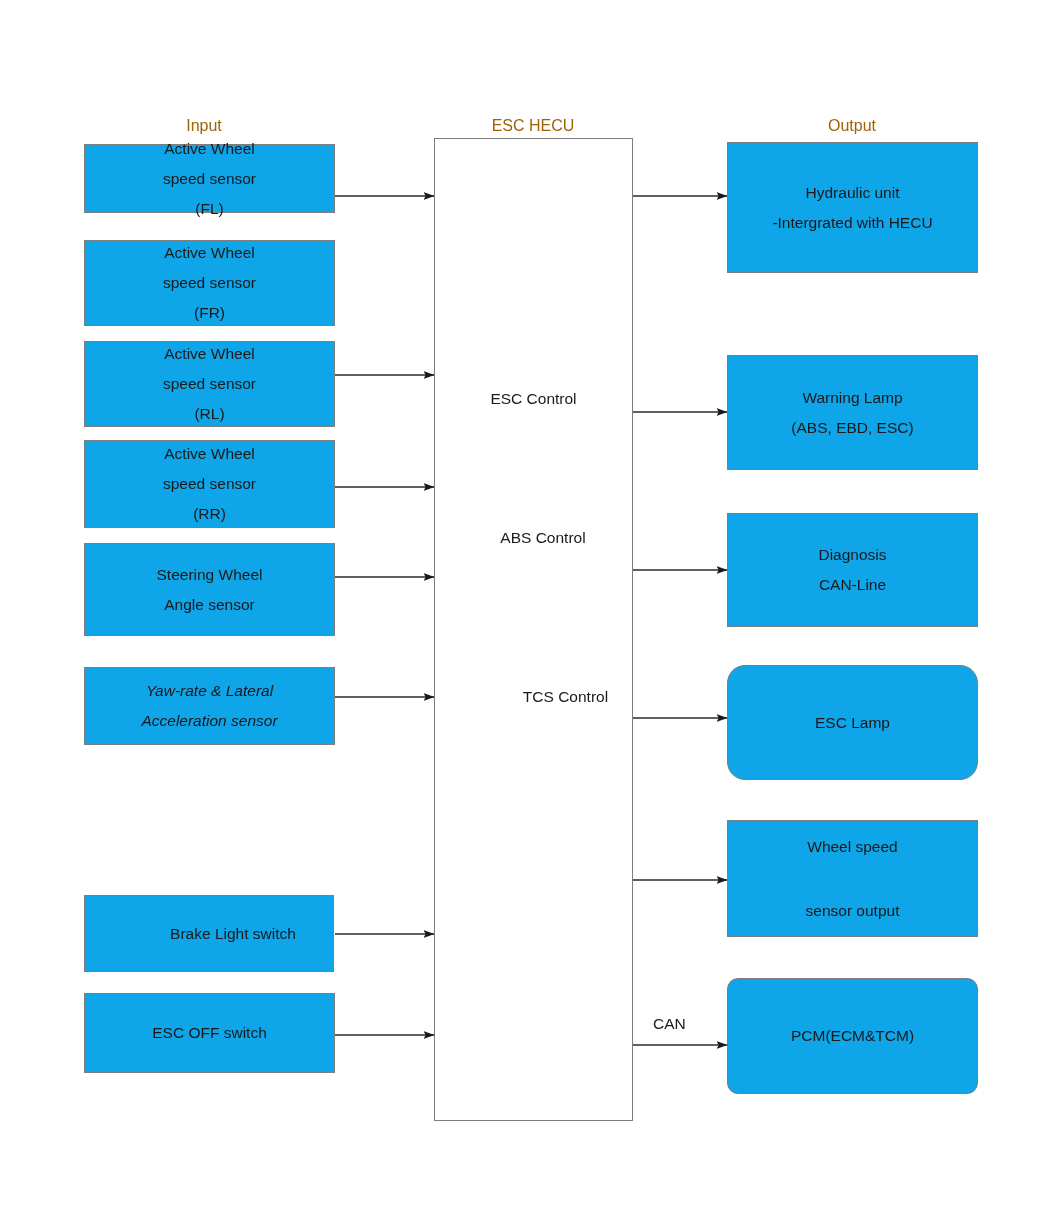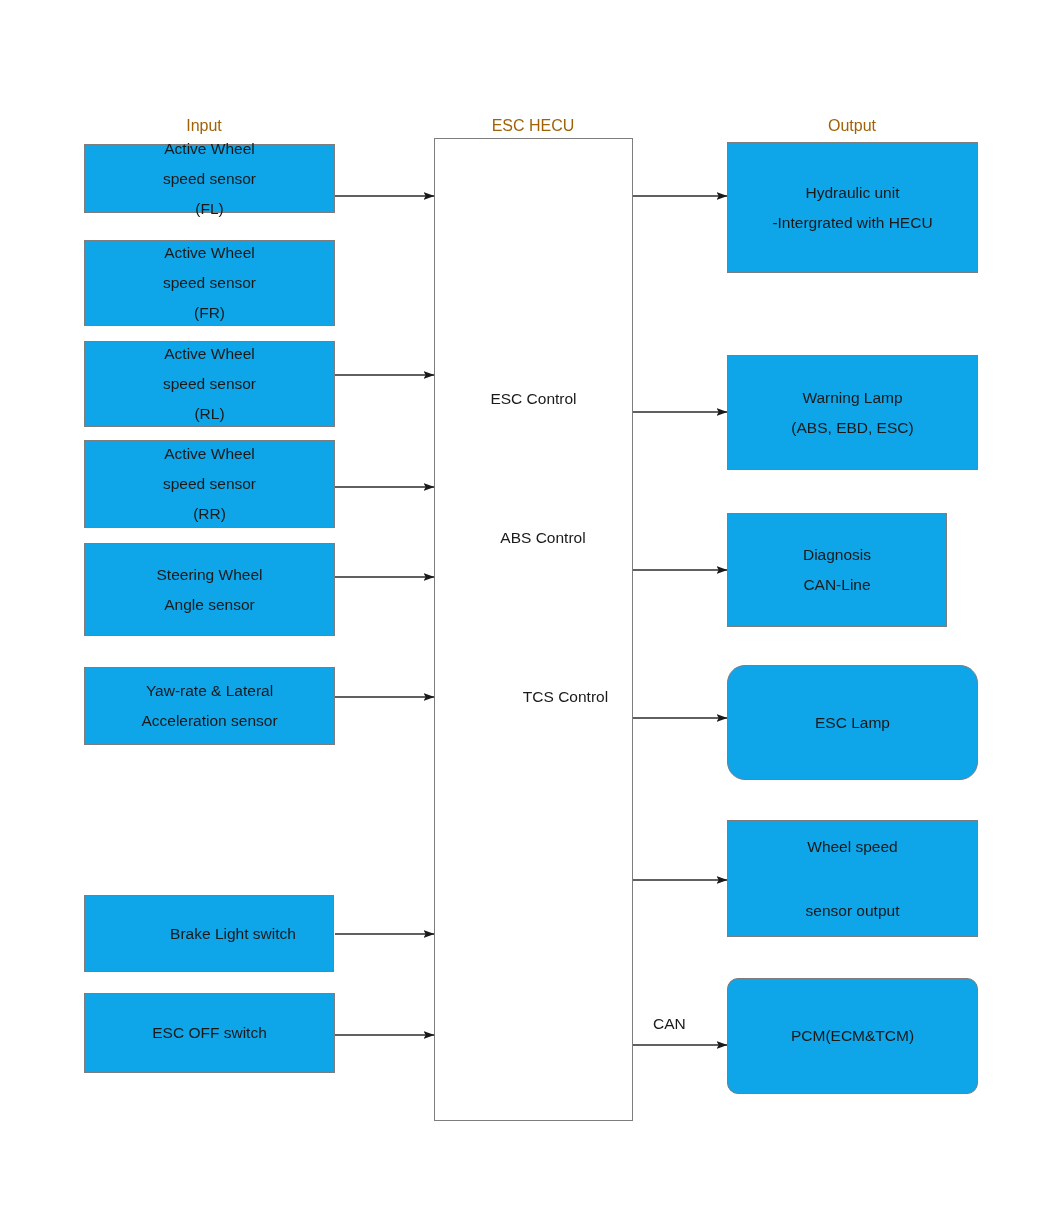--- a/index.html
+++ b/index.html
@@ -105,21 +105,21 @@
       </div>
       <div class="node" style="left: 84px; top: 440px; width: 251px; height: 88px;">
         <div class="line">Active Wheel</div>
         <div class="line">speed sensor</div>
         <div class="line">(RR)</div>
       </div>
       <div class="node" style="left: 84px; top: 543px; width: 251px; height: 93px;">
         <div class="line">Steering Wheel</div>
         <div class="line">Angle sensor</div>
       </div>
-      <div class="node" style="left: 84px; top: 667px; width: 251px; height: 78px;">
+      <div class="node" style="left: 84px; top: 667px; width: 251px; height: 78px; font-style: italic;">
         <div class="line">Yaw-rate &amp; Lateral</div>
         <div class="line">Acceleration sensor</div>
       </div>
       <div class="node" style="left: 84px; top: 895px; width: 250px; height: 77px; padding-left: 48px;">
         <div class="line">Brake Light switch</div>
       </div>
       <div class="node" style="left: 84px; top: 993px; width: 251px; height: 80px;">
         <div class="line">ESC OFF switch</div>
       </div>
     </div>
@@ -133,21 +133,21 @@
 
   <div id="output-nodes">
       <div class="node" style="left: 727px; top: 142px; width: 251px; height: 131px;">
         <div class="line">Hydraulic unit</div>
         <div class="line">-Intergrated with HECU</div>
       </div>
       <div class="node" style="left: 727px; top: 355px; width: 251px; height: 115px;">
         <div class="line">Warning Lamp</div>
         <div class="line">(ABS, EBD, ESC)</div>
       </div>
-      <div class="node" style="left: 727px; top: 513px; width: 220px; height: 114px; align-items: center;">
+      <div class="node" style="left: 727px; top: 513px; width: 251px; height: 114px; align-items: center;">
         <div class="line">Diagnosis</div>
         <div class="line">CAN-Line</div>
       </div>
       <div class="node" style="left: 727px; top: 665px; width: 251px; height: 115px; border-radius: 18px;">
         <div class="line">ESC Lamp</div>
       </div>
       <div class="node" style="left: 727px; top: 820px; width: 251px; height: 117px; gap: 34px;">
         <div class="line">Wheel speed</div>
         <div class="line">sensor output</div>
       </div>

